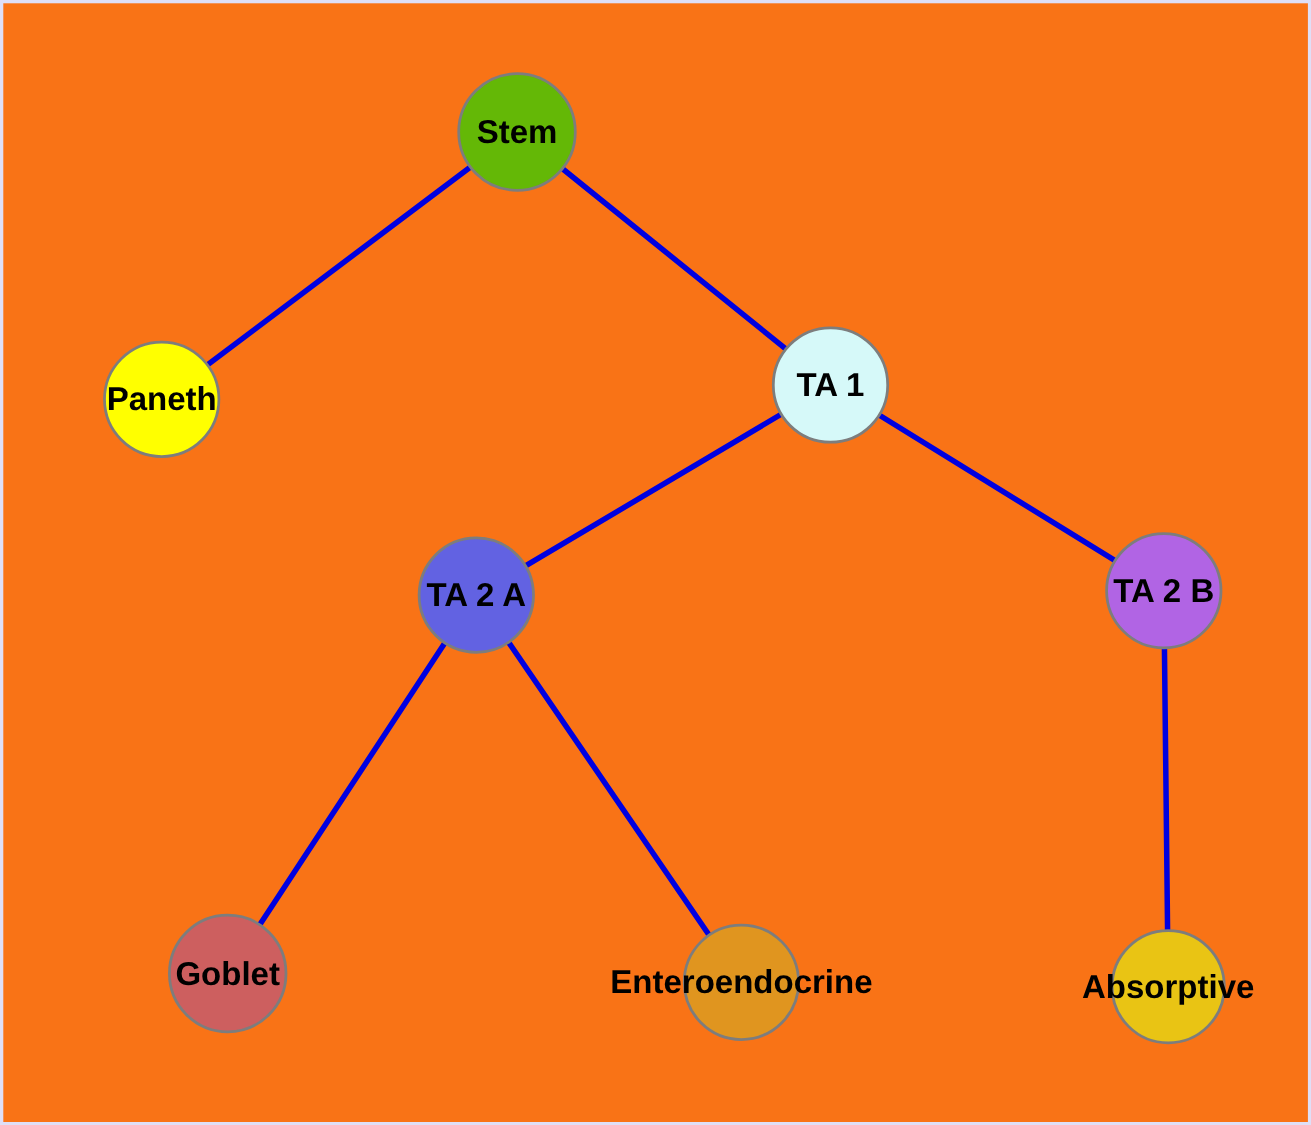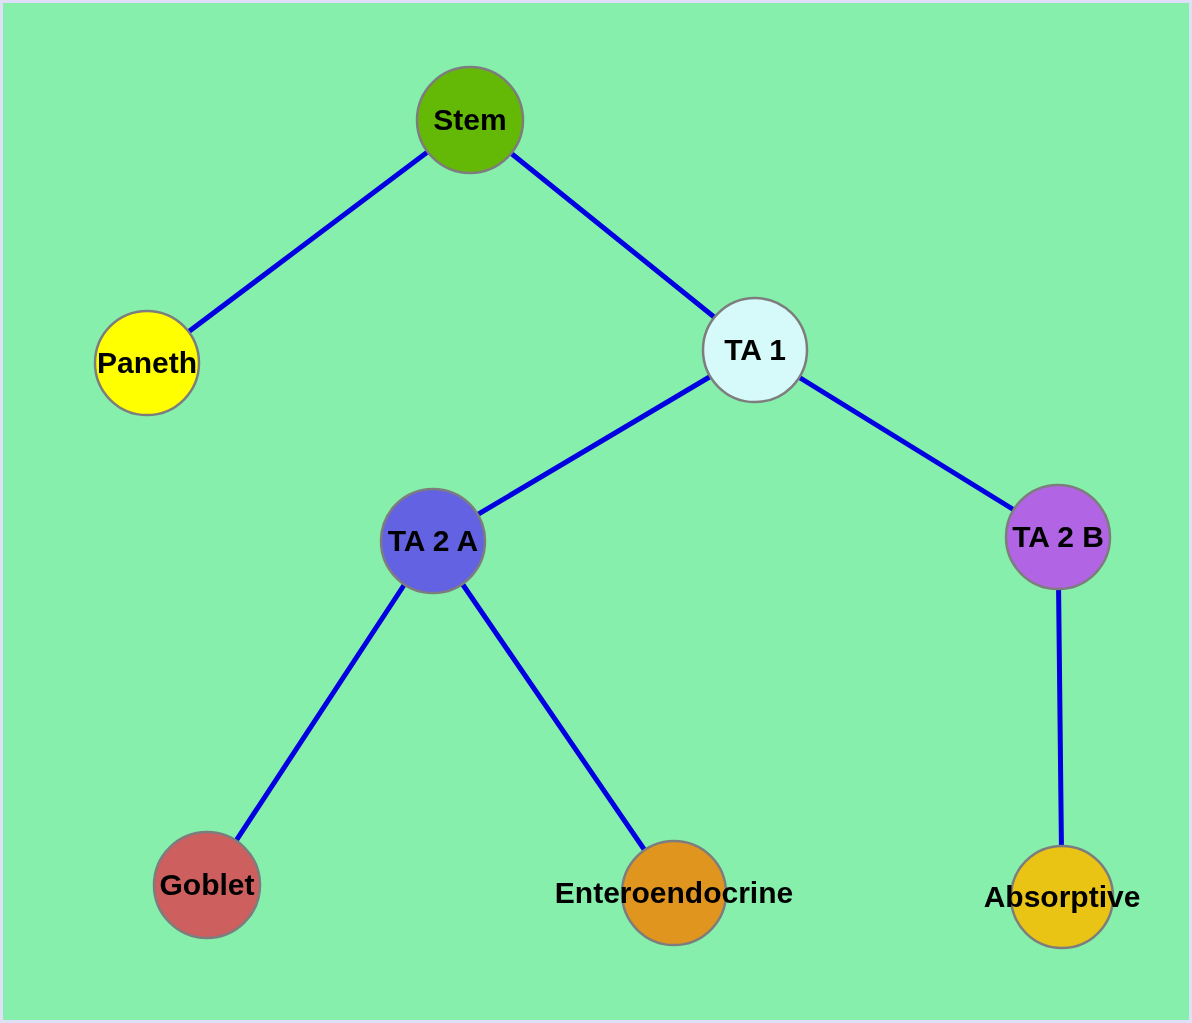--- a/index.html
+++ b/index.html
@@ -1,20 +1,20 @@
 <!DOCTYPE html>
 <html><head>
 <meta charset="utf-8">
 <style>
   html, body { margin: 0; padding: 0; }
   body { width: 1192px; height: 1023px; overflow: hidden; }
   .canvas {
     box-sizing: border-box;
     width: 1192px; height: 1023px;
-    background: #86efac;
+    background: #f97316;
     border: 3px solid #dfdff7;
   }
   svg { display: block; }
   .edge { stroke-width: 5; stroke-linecap: round; }
   .node-circle { stroke: #7d7d7d; stroke-width: 2.5; }
   .node-label {
     font-family: "Liberation Sans", sans-serif;
     font-weight: bold;
     font-size: 30px;
     fill: #000000;

